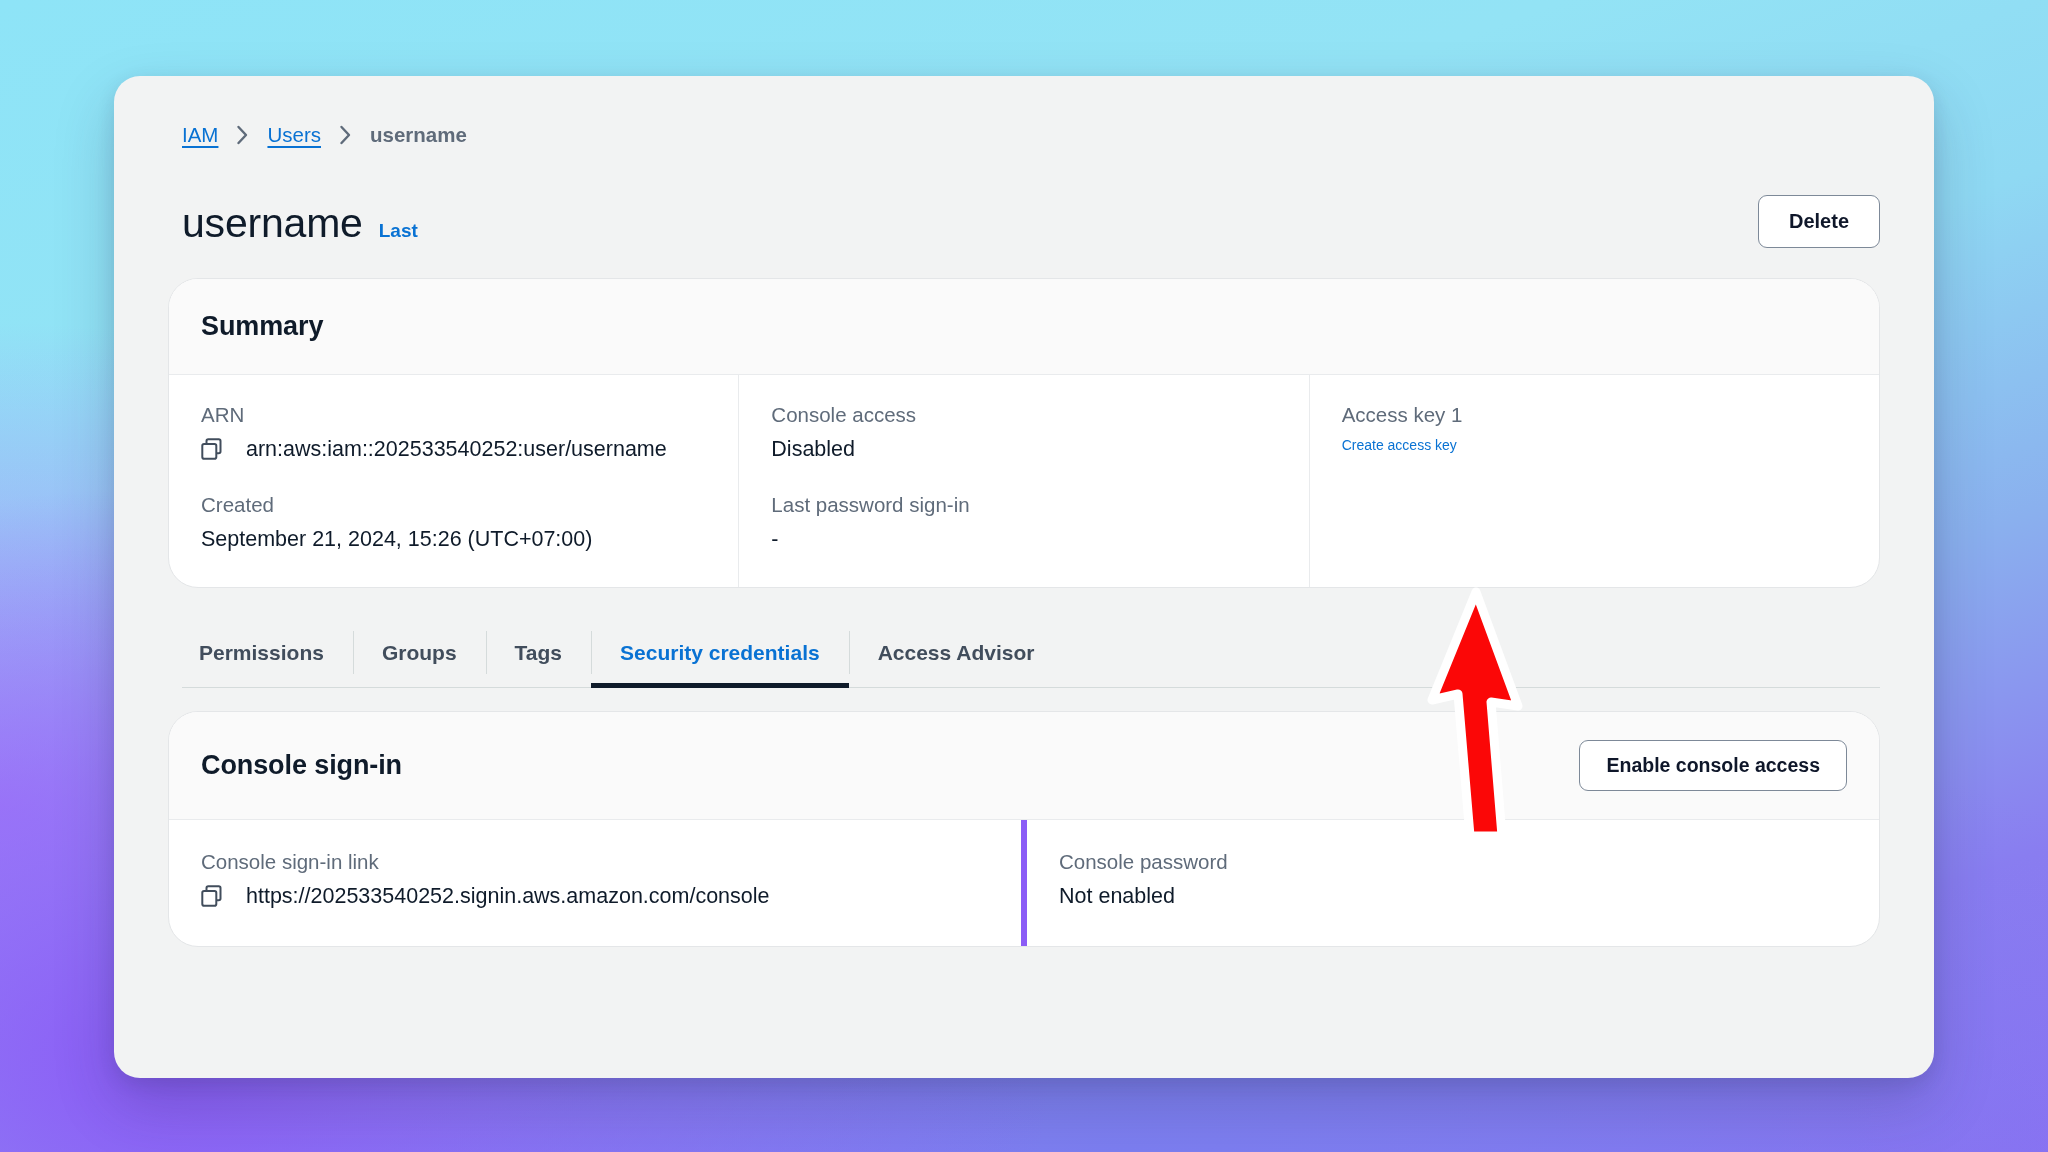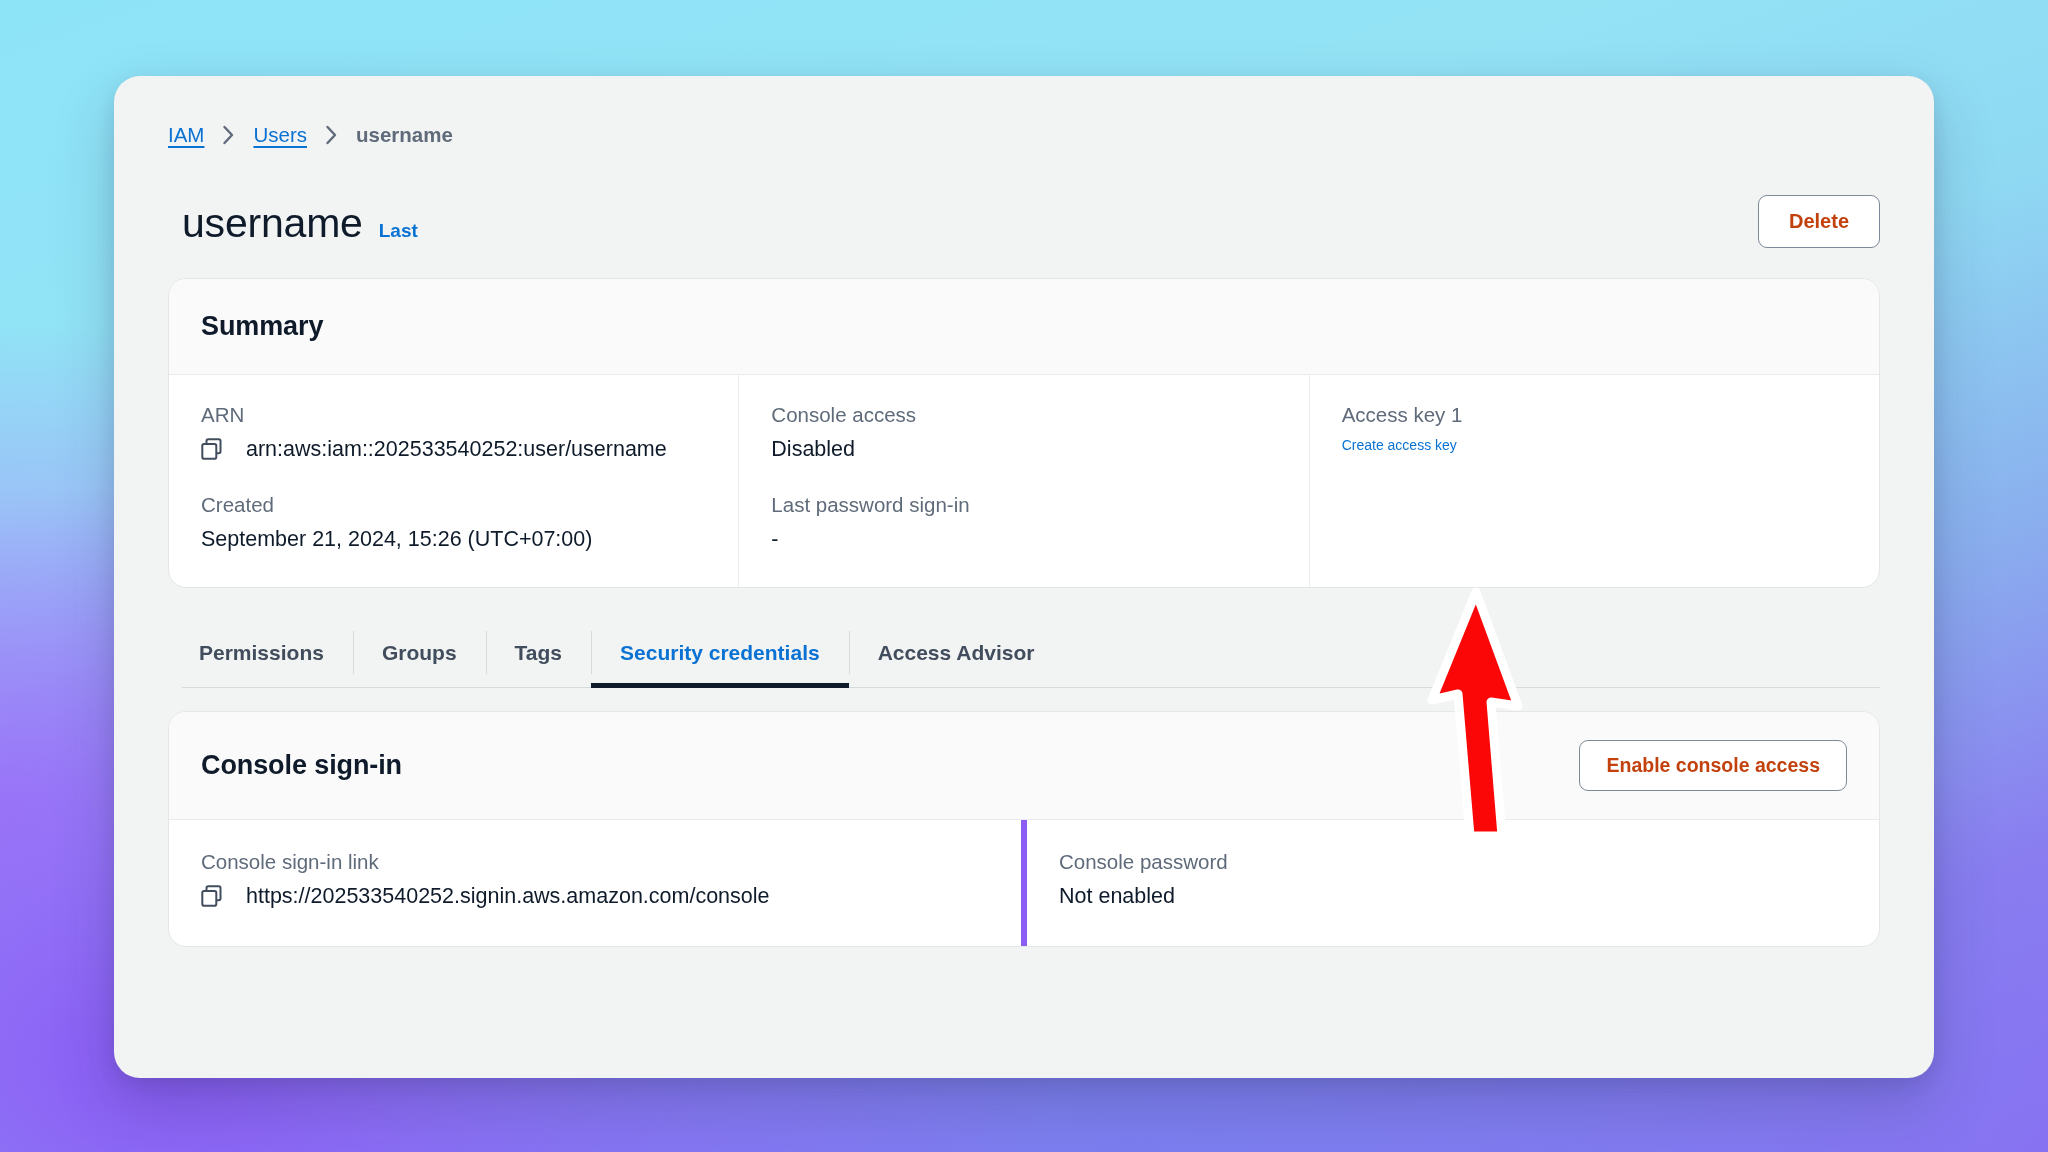--- a/index.html
+++ b/index.html
@@ -40,20 +40,21 @@
     right: 54px;
     bottom: 46px;
   }
 
   
   .breadcrumb {
     display: flex;
     align-items: center;
     gap: 18px;
     height: 26px;
+    margin-left: 14px;
   }
   .crumb-link {
     color: #0972d3;
     font-size: 20.5px;
     text-decoration: underline;
     text-underline-offset: 4px;
     cursor: pointer;
     white-space: nowrap;
   }
   .crumb-current {
@@ -93,37 +94,37 @@
     color: #0972d3;
     font-size: 19px;
     font-weight: 700;
     text-decoration: none;
     cursor: pointer;
   }
   .btn {
     background: #ffffff;
     border: 1.6px solid #7d8998;
     border-radius: 9px;
-    color: #c2410c;
+    color: #0f172a;
     font-family: "Liberation Sans", sans-serif;
     font-size: 20px;
     font-weight: 700;
     cursor: pointer;
     white-space: nowrap;
   }
   .btn-delete {
     padding: 14px 30px;
     margin-bottom: -4px;
   }
 
   
   .card {
     background: #ffffff;
     border: 1px solid #e4e6e8;
-    border-radius: 18px;
+    border-radius: 30px;
     overflow: hidden;
   }
   .card-header {
     background: #fafafa;
     border-bottom: 1px solid #e9ebed;
     padding: 28px 32px;
     display: flex;
     align-items: center;
     justify-content: space-between;
     min-height: 96px;

